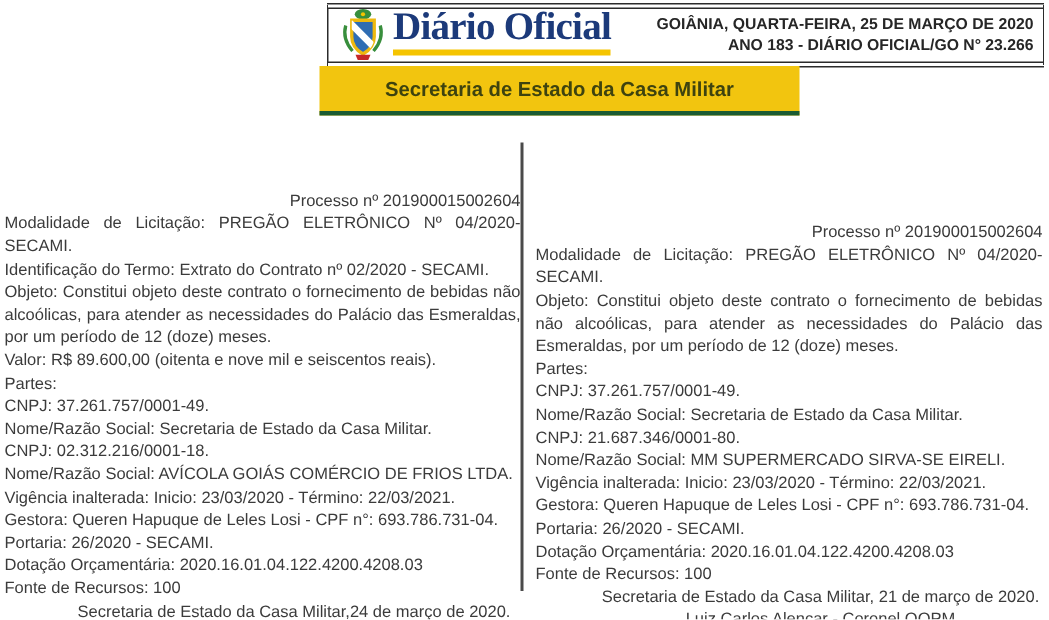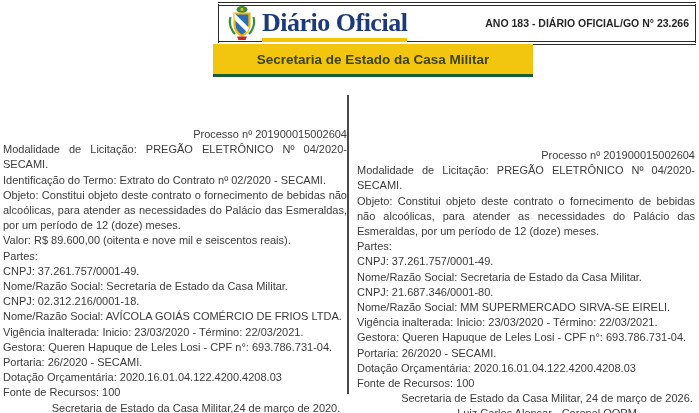--- a/index.html
+++ b/index.html
@@ -7,21 +7,21 @@
     position:relative;width:699px;height:413px;background:#ffffff;overflow:hidden;
     font-family:"Liberation Sans",sans-serif;
   }
   
   .masthead{
     position:absolute;left:218px;top:2px;width:478px;height:43px;box-sizing:border-box;
     border-left:1px solid #2b2b2b;border-right:1px solid #2b2b2b;
     border-top:4px double #2b2b2b;border-bottom:4px double #2b2b2b;
     display:flex;align-items:center;padding:0 6px 0 8px;
   }
-  .brand{display:flex;align-items:flex-end;gap:5px;}
+  .brand{display:flex;align-items:flex-start;gap:5px;}
   .logo{display:inline-flex;line-height:0;}
   .masthead-title{
     font-family:"Liberation Serif",serif;font-weight:bold;font-size:26px;line-height:1;
     color:#1c3a7a;letter-spacing:-0.5px;border-bottom:4px solid #f5c400;padding-bottom:2px;
   }
   .date-block{
     margin-left:auto;text-align:right;font-size:10.5px;font-weight:bold;
     color:#262626;line-height:13.5px;white-space:nowrap;
   }
   
@@ -62,20 +62,21 @@
           <ellipse cx="15" cy="4.5" rx="5.5" ry="3.5" fill="#388e3c"></ellipse>
           <circle cx="15" cy="4.5" r="1.4" fill="#f5c400"></circle>
           <path d="M7.5 8.5 h15 v11 c0 6.5 -4 9.5 -7.5 11.5 c-3.5 -2 -7.5 -5 -7.5 -11.5 z" fill="#2f6db3" stroke="#edb90f" stroke-width="2.2"></path>
           <line x1="6" y1="10" x2="24" y2="28" stroke="#ffffff" stroke-width="4.5" clip-path="url(#shieldClip)"></line>
           <path d="M10 31.5 h10 l-1.5 3.5 h-7 z" fill="#c62828"></path>
         </svg>
       </span>
       <span class="masthead-title">Diário Oficial</span>
     </div>
     <div class="date-block">
+      <div>GOIÂNIA, QUARTA-FEIRA, 25 DE MARÇO DE 2020</div>
       <div>ANO 183 - DIÁRIO OFICIAL/GO N° 23.266</div>
     </div>
   </header>
 
   <div class="banner">
     <span>Secretaria de Estado da Casa Militar</span>
   </div>
 
   <main>
     <section class="col col-left">
@@ -106,18 +107,18 @@
         <div class="para a-justify">Partes:</div>
         <div class="para a-justify">CNPJ: 37.261.757/0001-49.</div>
         <div class="para a-justify">Nome/Razão Social: Secretaria de Estado da Casa Militar.</div>
         <div class="para a-justify">CNPJ: 21.687.346/0001-80.</div>
         <div class="para a-justify">Nome/Razão Social: MM SUPERMERCADO SIRVA-SE EIRELI.</div>
         <div class="para a-justify">Vigência inalterada: Inicio: 23/03/2020 - Término: 22/03/2021.</div>
         <div class="para a-justify">Gestora: Queren Hapuque de Leles Losi - CPF n°: 693.786.731-04.</div>
         <div class="para a-justify">Portaria: 26/2020 - SECAMI.</div>
         <div class="para a-justify">Dotação Orçamentária: 2020.16.01.04.122.4200.4208.03</div>
         <div class="para a-justify">Fonte de Recursos: 100</div>
-        <div class="para a-sig">Secretaria de Estado da Casa Militar, 24 de março de 2026.</div>
+        <div class="para a-sig">Secretaria de Estado da Casa Militar, 21 de março de 2020.</div>
         <div class="para a-sig">Luiz Carlos Alencar - Coronel QOPM</div>
       </section>
   </main>
 
 </div>
 
 </body></html>

